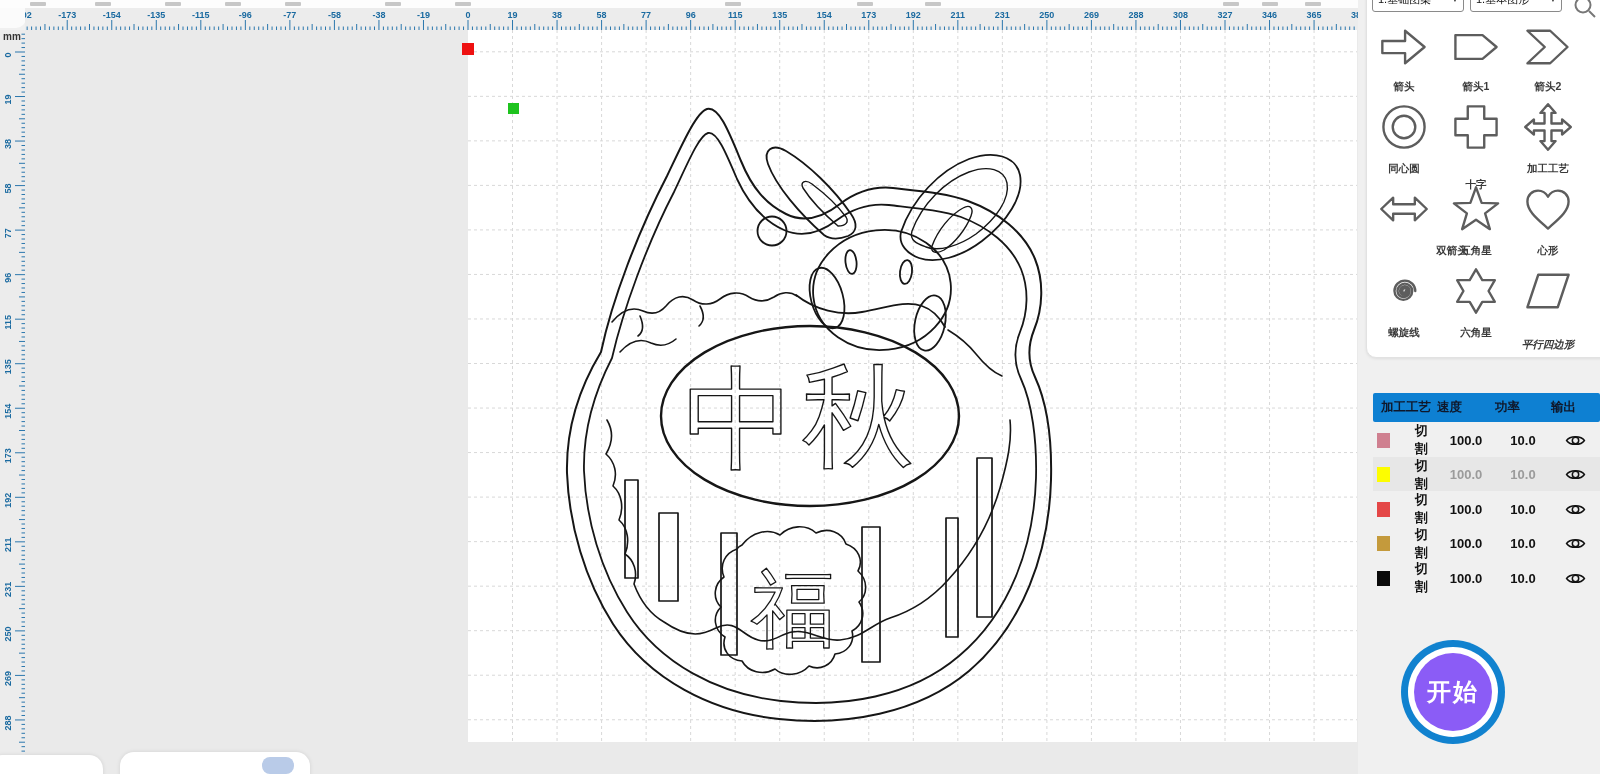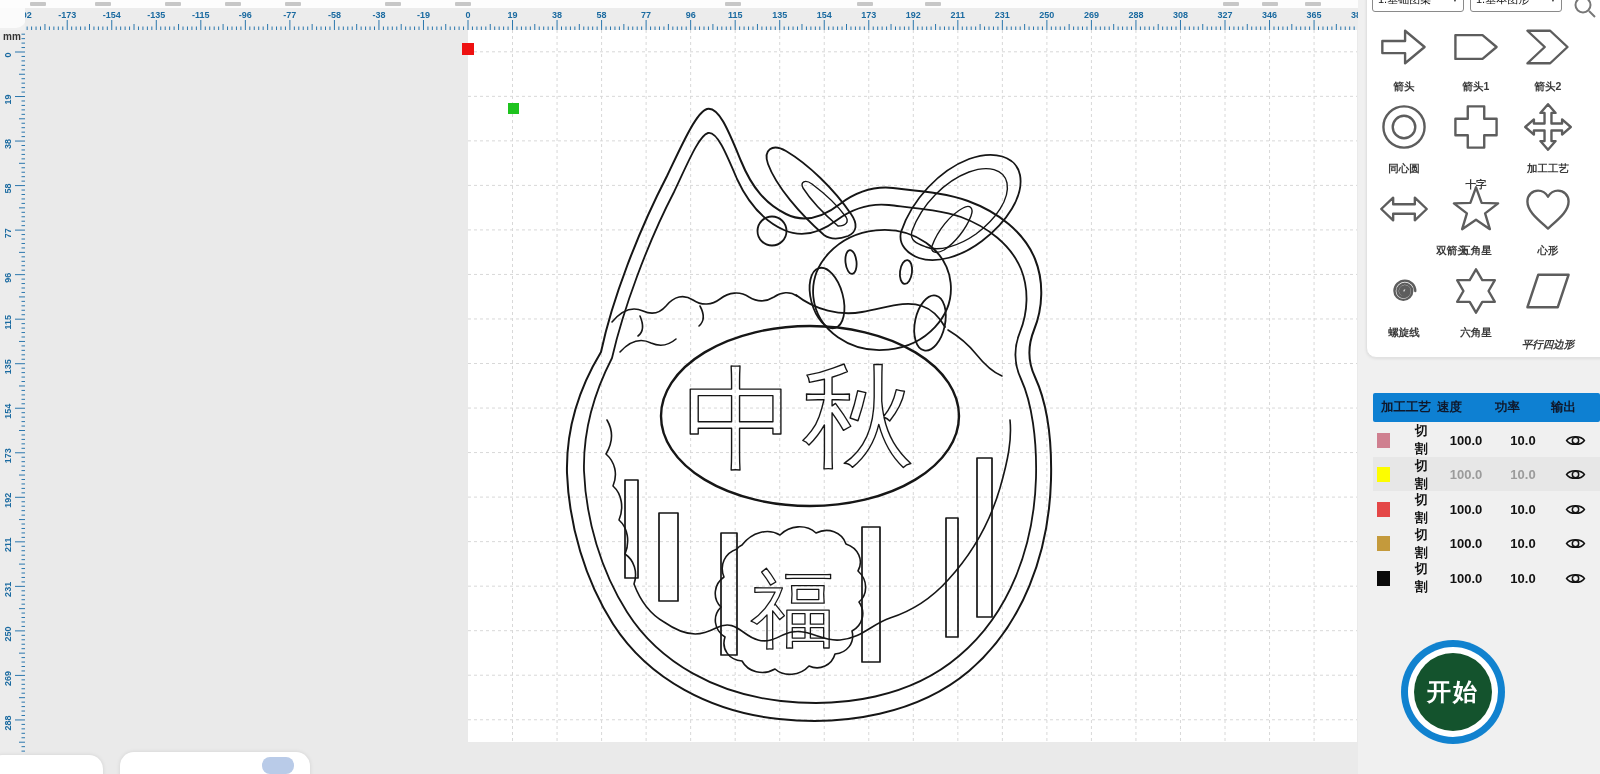--- a/index.html
+++ b/index.html
@@ -53,21 +53,21 @@
   .l-proc{display:flex;align-items:center;padding-left:4px;font-weight:600;font-size:13px;gap:18px;}
   .swatch{width:15px;height:15px;margin-right:7px;display:inline-block;}
   .val{text-align:center;}
   .eyecell{display:flex;justify-content:center;}
 
   
   #start-btn{left:1401px;top:640px;width:104px;height:104px;border-radius:50%;background:#1182cf;
     display:flex;align-items:center;justify-content:center;cursor:pointer;}
   #start-inner-ring{width:90px;height:90px;border-radius:50%;background:#ffffff;
     display:flex;align-items:center;justify-content:center;}
-  #start-disc{width:78px;height:78px;border-radius:50%;background:#14532d;color:#fff;
+  #start-disc{width:78px;height:78px;border-radius:50%;background:#8b5cf6;color:#fff;
     display:flex;align-items:center;justify-content:center;font-size:24px;font-weight:bold;letter-spacing:2px;}
 </style>
 </head>
 <body>
 
 <div id="stage">
 
   <div id="topbar" class="abs">
       <div class="tb-frag" style="left: 30px; width: 16px;"></div>
       <div class="tb-frag" style="left: 95px; width: 16px;"></div>

